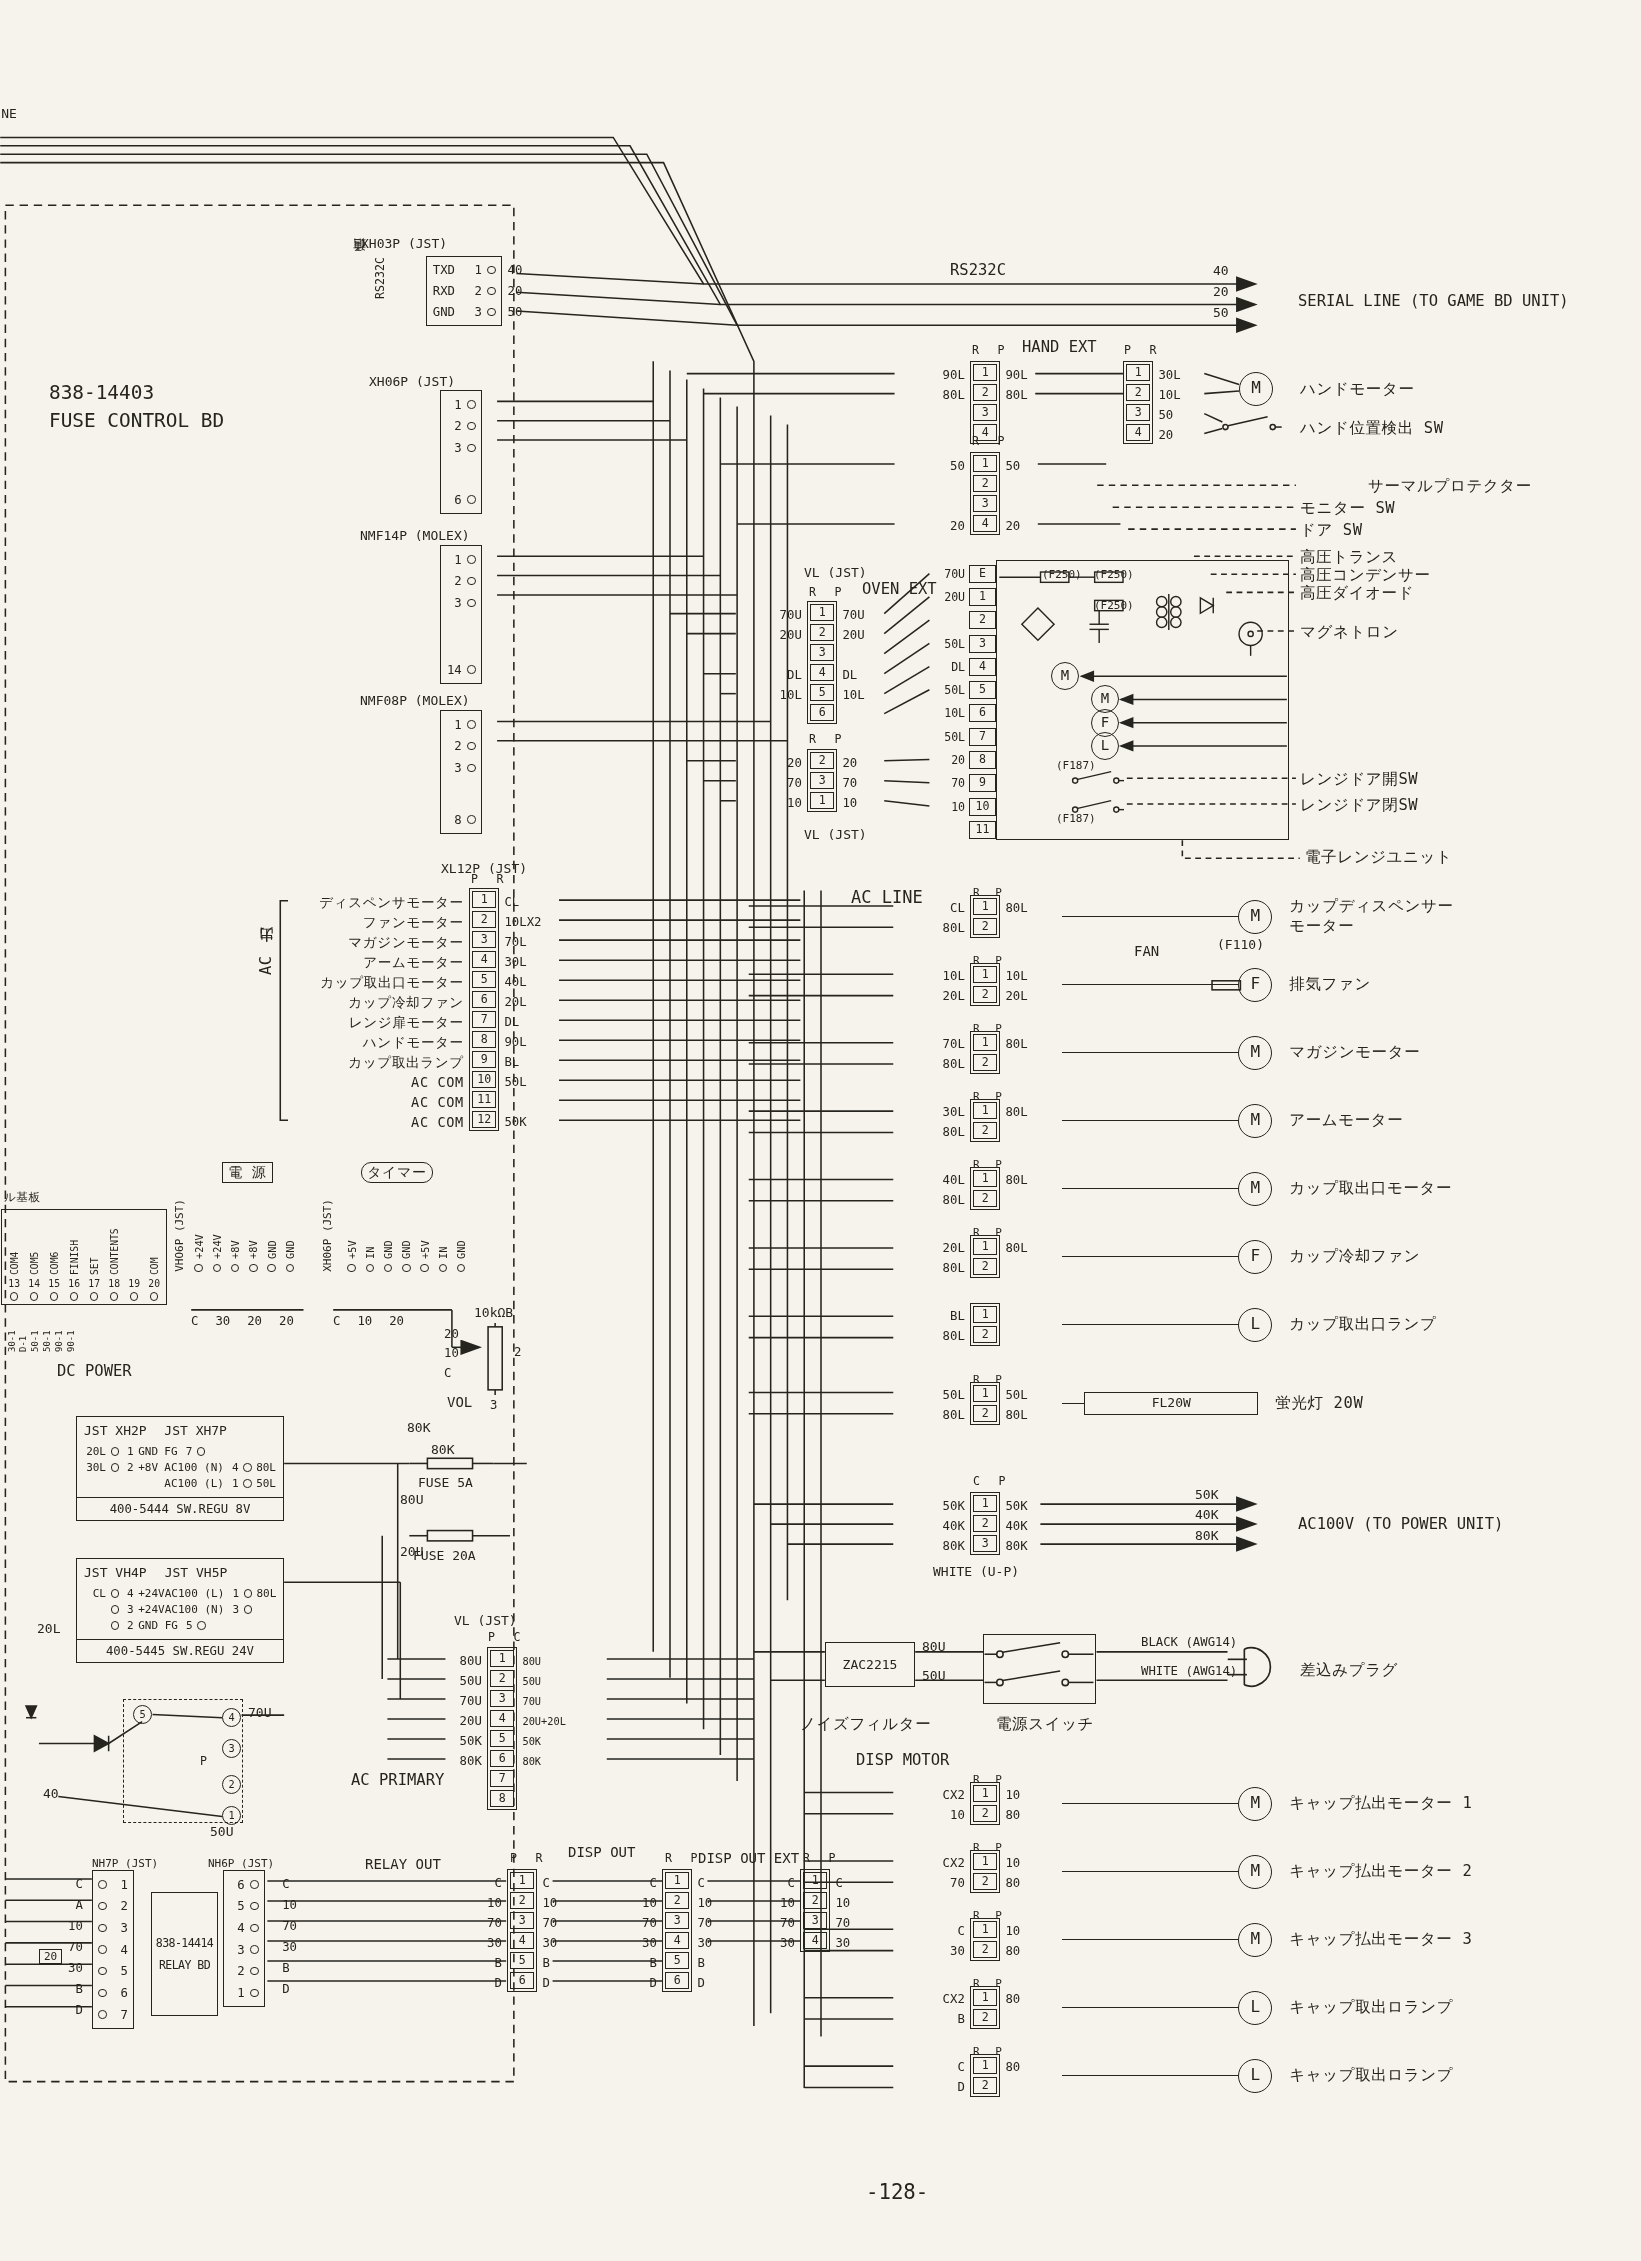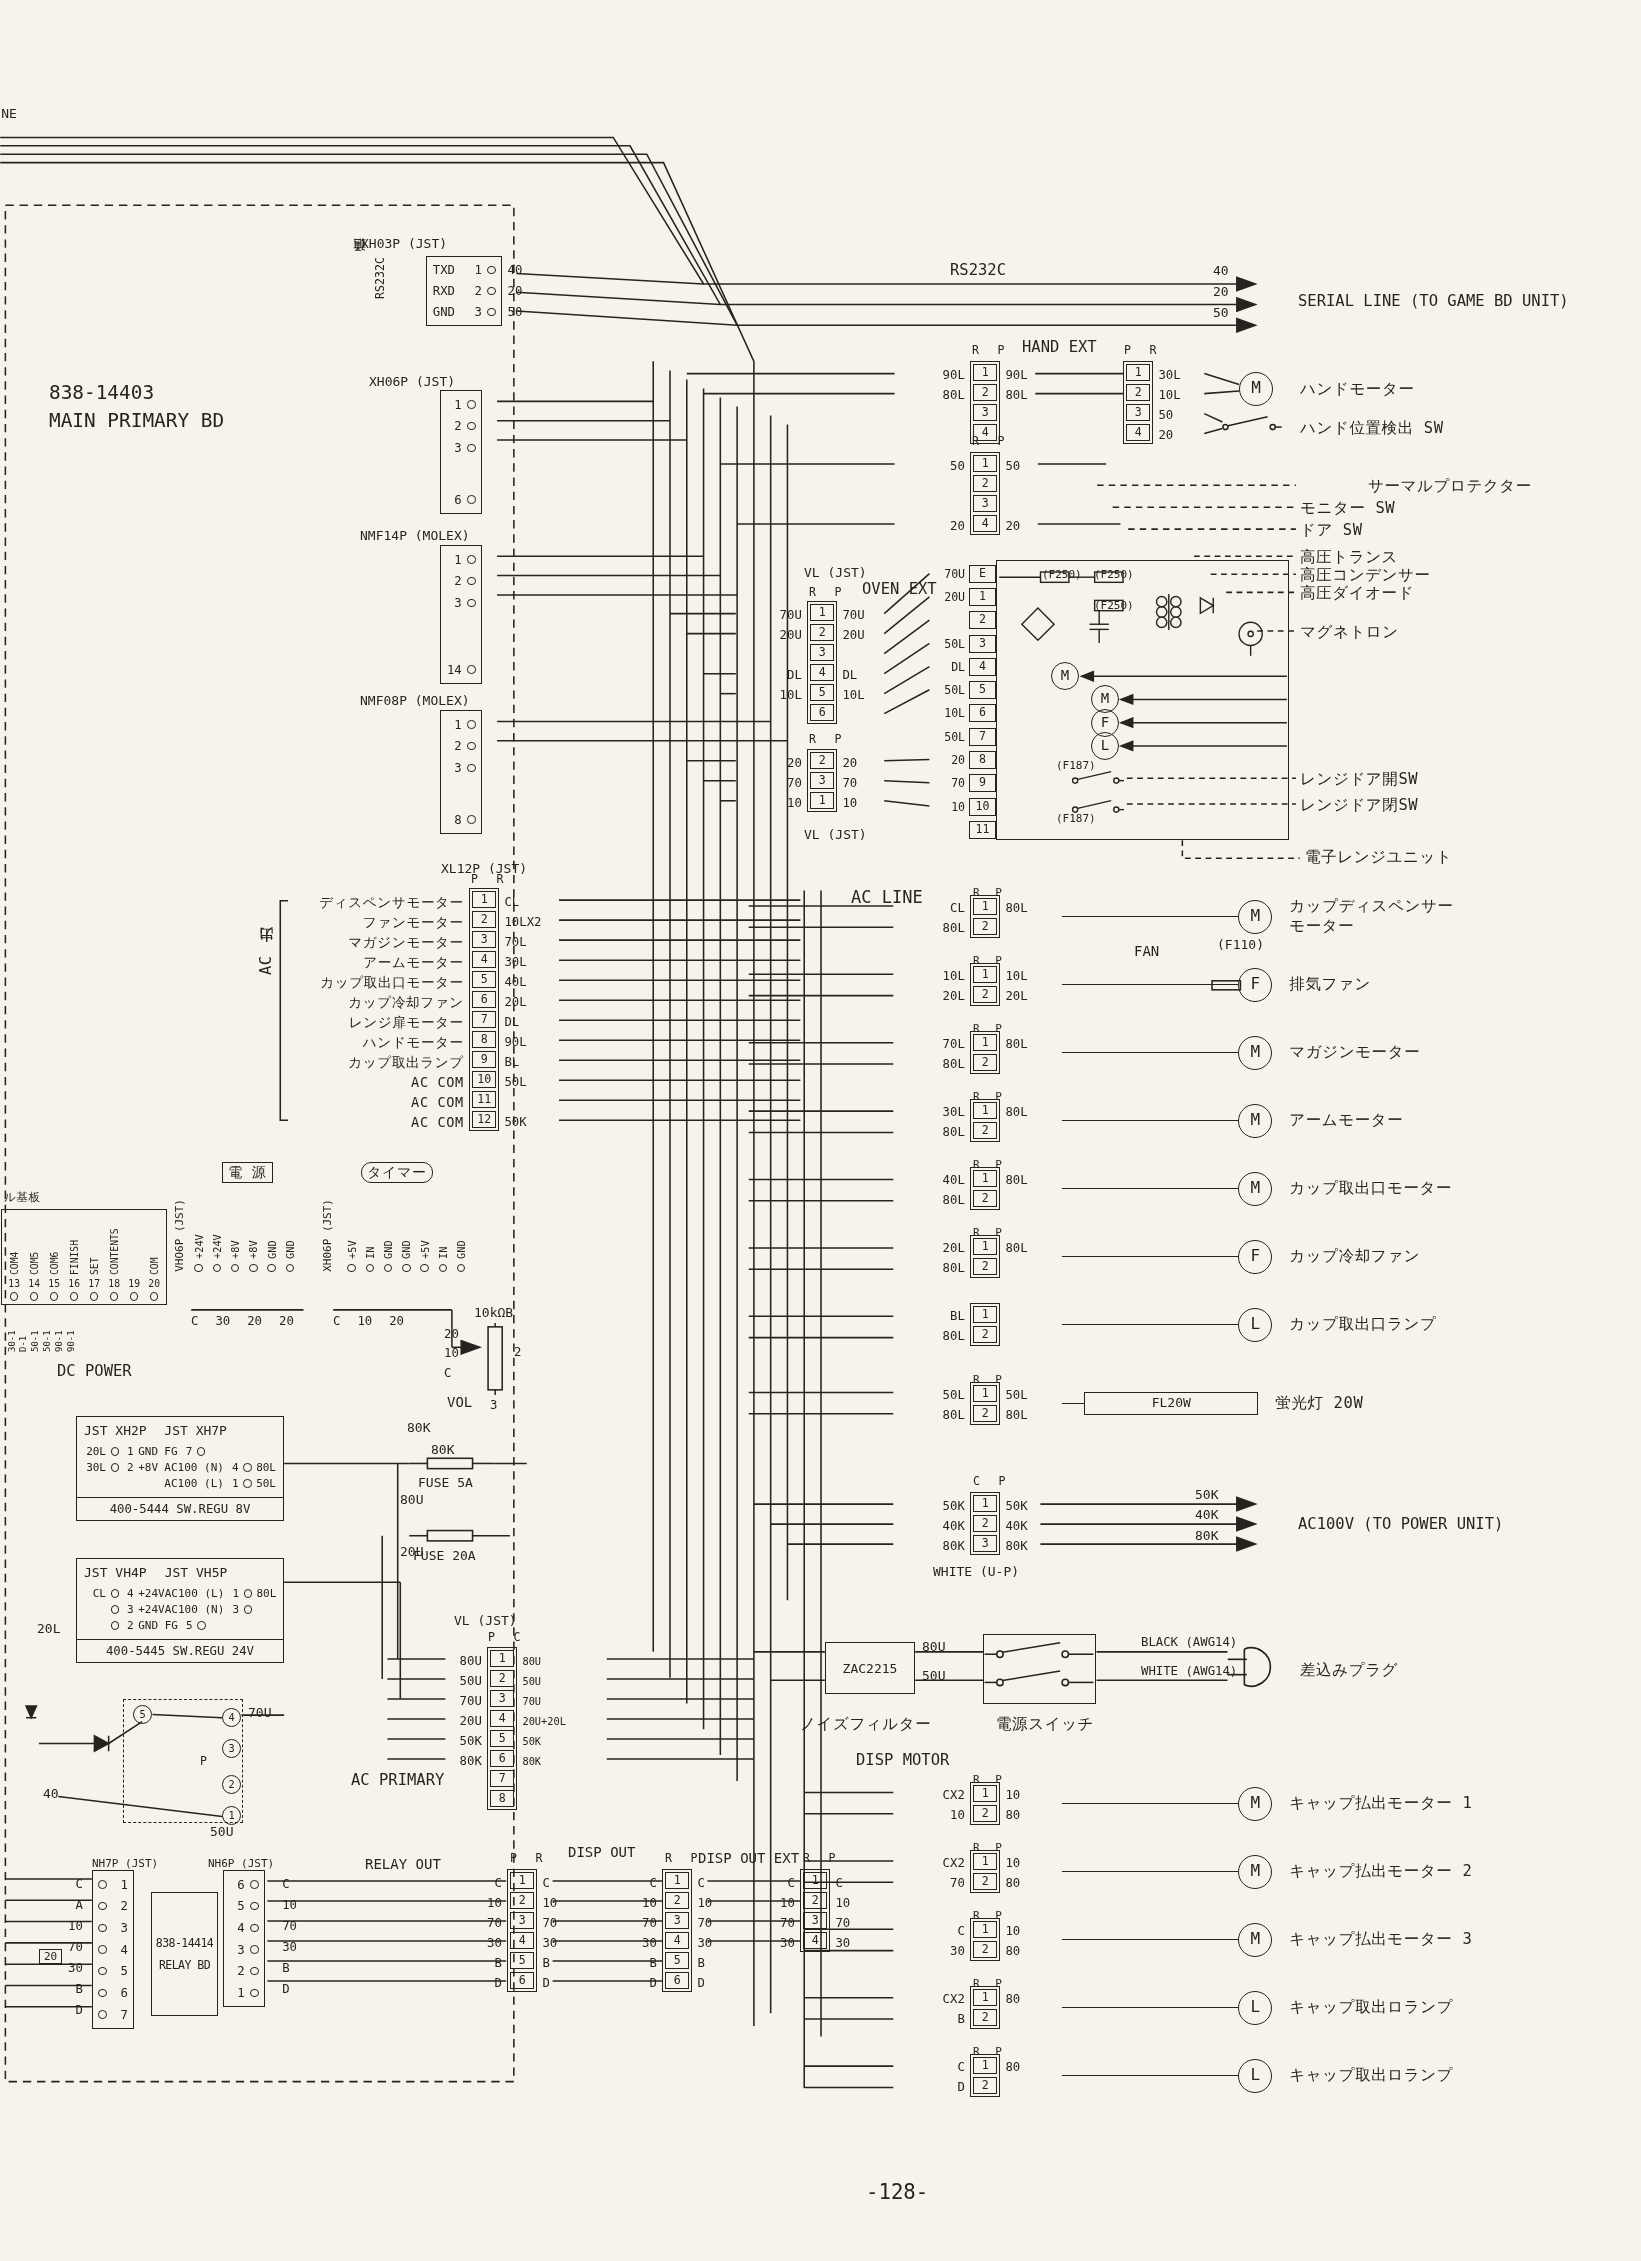--- a/index.html
+++ b/index.html
@@ -40,21 +40,21 @@
 .devrow{position:relative;display:flex;align-items:center;height:45px;}
 .drhdr{position:absolute;left:79px;top:-8.4px;font-size:11px;letter-spacing:4.5px;}
 .wseg{height:0;border-top:1.6px solid #26241f;flex:none;}
 .dev{width:34px;height:34px;border:1.9px solid #26241f;border-radius:50%;text-align:center;line-height:30px;font-size:16px;flex:none;}
 .dev44{position:absolute;width:28px;height:28px;border:1.9px solid #26241f;border-radius:50%;text-align:center;line-height:25px;font-size:14px;}
 .dlabel{margin-left:17px;font-size:15.5px;line-height:19.4px;}
 .urow{display:flex;align-items:center;height:19.4px;margin-bottom:3.9px;}
 .uw{width:37px;text-align:right;padding-right:3.9px;font-size:11.6px;}
 .up{width:27px;height:18px;border:1.6px solid #26241f;text-align:center;line-height:15px;font-size:11.6px;flex:none;}
 .flbox{width:174px;height:23px;border:1.6px solid #26241f;text-align:center;line-height:20.7px;font-size:13px;flex:none;}
-.zbox{width:90px;height:52px;border:1.6px solid #26241f;display:flex;align-items:center;justify-content:center;font-size:13px;}
+.zbox{width:90px;height:45px;border:1.6px solid #26241f;display:flex;align-items:center;justify-content:center;font-size:13px;}
 .swbox{width:113px;height:70px;border:1.6px solid #26241f;}
 .vcol{width:20px;display:flex;flex-direction:column;align-items:center;gap:3.2px;}
 .vcol .vt{height:61px;font-size:9.7px;}
 .vcol .n{font-size:9.7px;}
 .pcol{width:17px;display:flex;flex-direction:column;align-items:center;gap:4.5px;}
 .pcol .vt{height:68px;font-size:10.3px;}
 .wirerow{display:flex;gap:17px;font-size:12.3px;}
 .dcbox{border:1.6px solid #26241f;display:flex;padding:3.9px 1.9px 3.2px;}
 .tagrow{display:flex;gap:1.9px;}
 .tagrow span{height:37px;font-size:9px;}
@@ -291,21 +291,21 @@
 
 <span class="abs t20" style="left:1.3px;top:106px;">NE</span>
 <span class="abs t24" style="left:950px;top:261px;">RS232C</span>
 <span class="abs t20" style="left:1213px;top:263px;">40</span>
 <span class="abs t20" style="left:1213px;top:284px;">20</span>
 <span class="abs t20" style="left:1213px;top:305px;">50</span>
 <span class="abs t24" style="left:1298px;top:292px;">SERIAL LINE (TO GAME BD UNIT)</span>
 
 <div class="abs" style="left:49px;top:381px;">
   <div class="t30">838-14403</div>
-  <div class="t30" style="margin-top:5.2px;">MAIN PRIMARY BD</div>
+  <div class="t30" style="margin-top:5.2px;">FUSE CONTROL BD</div>
 </div>
 
 <span class="abs t20" style="left:361px;top:236px;">XH03P (JST)</span>
 <span class="abs vtext t20 jp" style="left:351px;top:261px;">通信</span>
 <span class="abs vtext t18" style="left:373px;top:257px;">RS232C</span>
 <div class="abs" style="left:426px;top:256px;display:flex;">
   <div class="jconn">
 
       <div class="jrow">
         <span class="jname">TXD</span>

